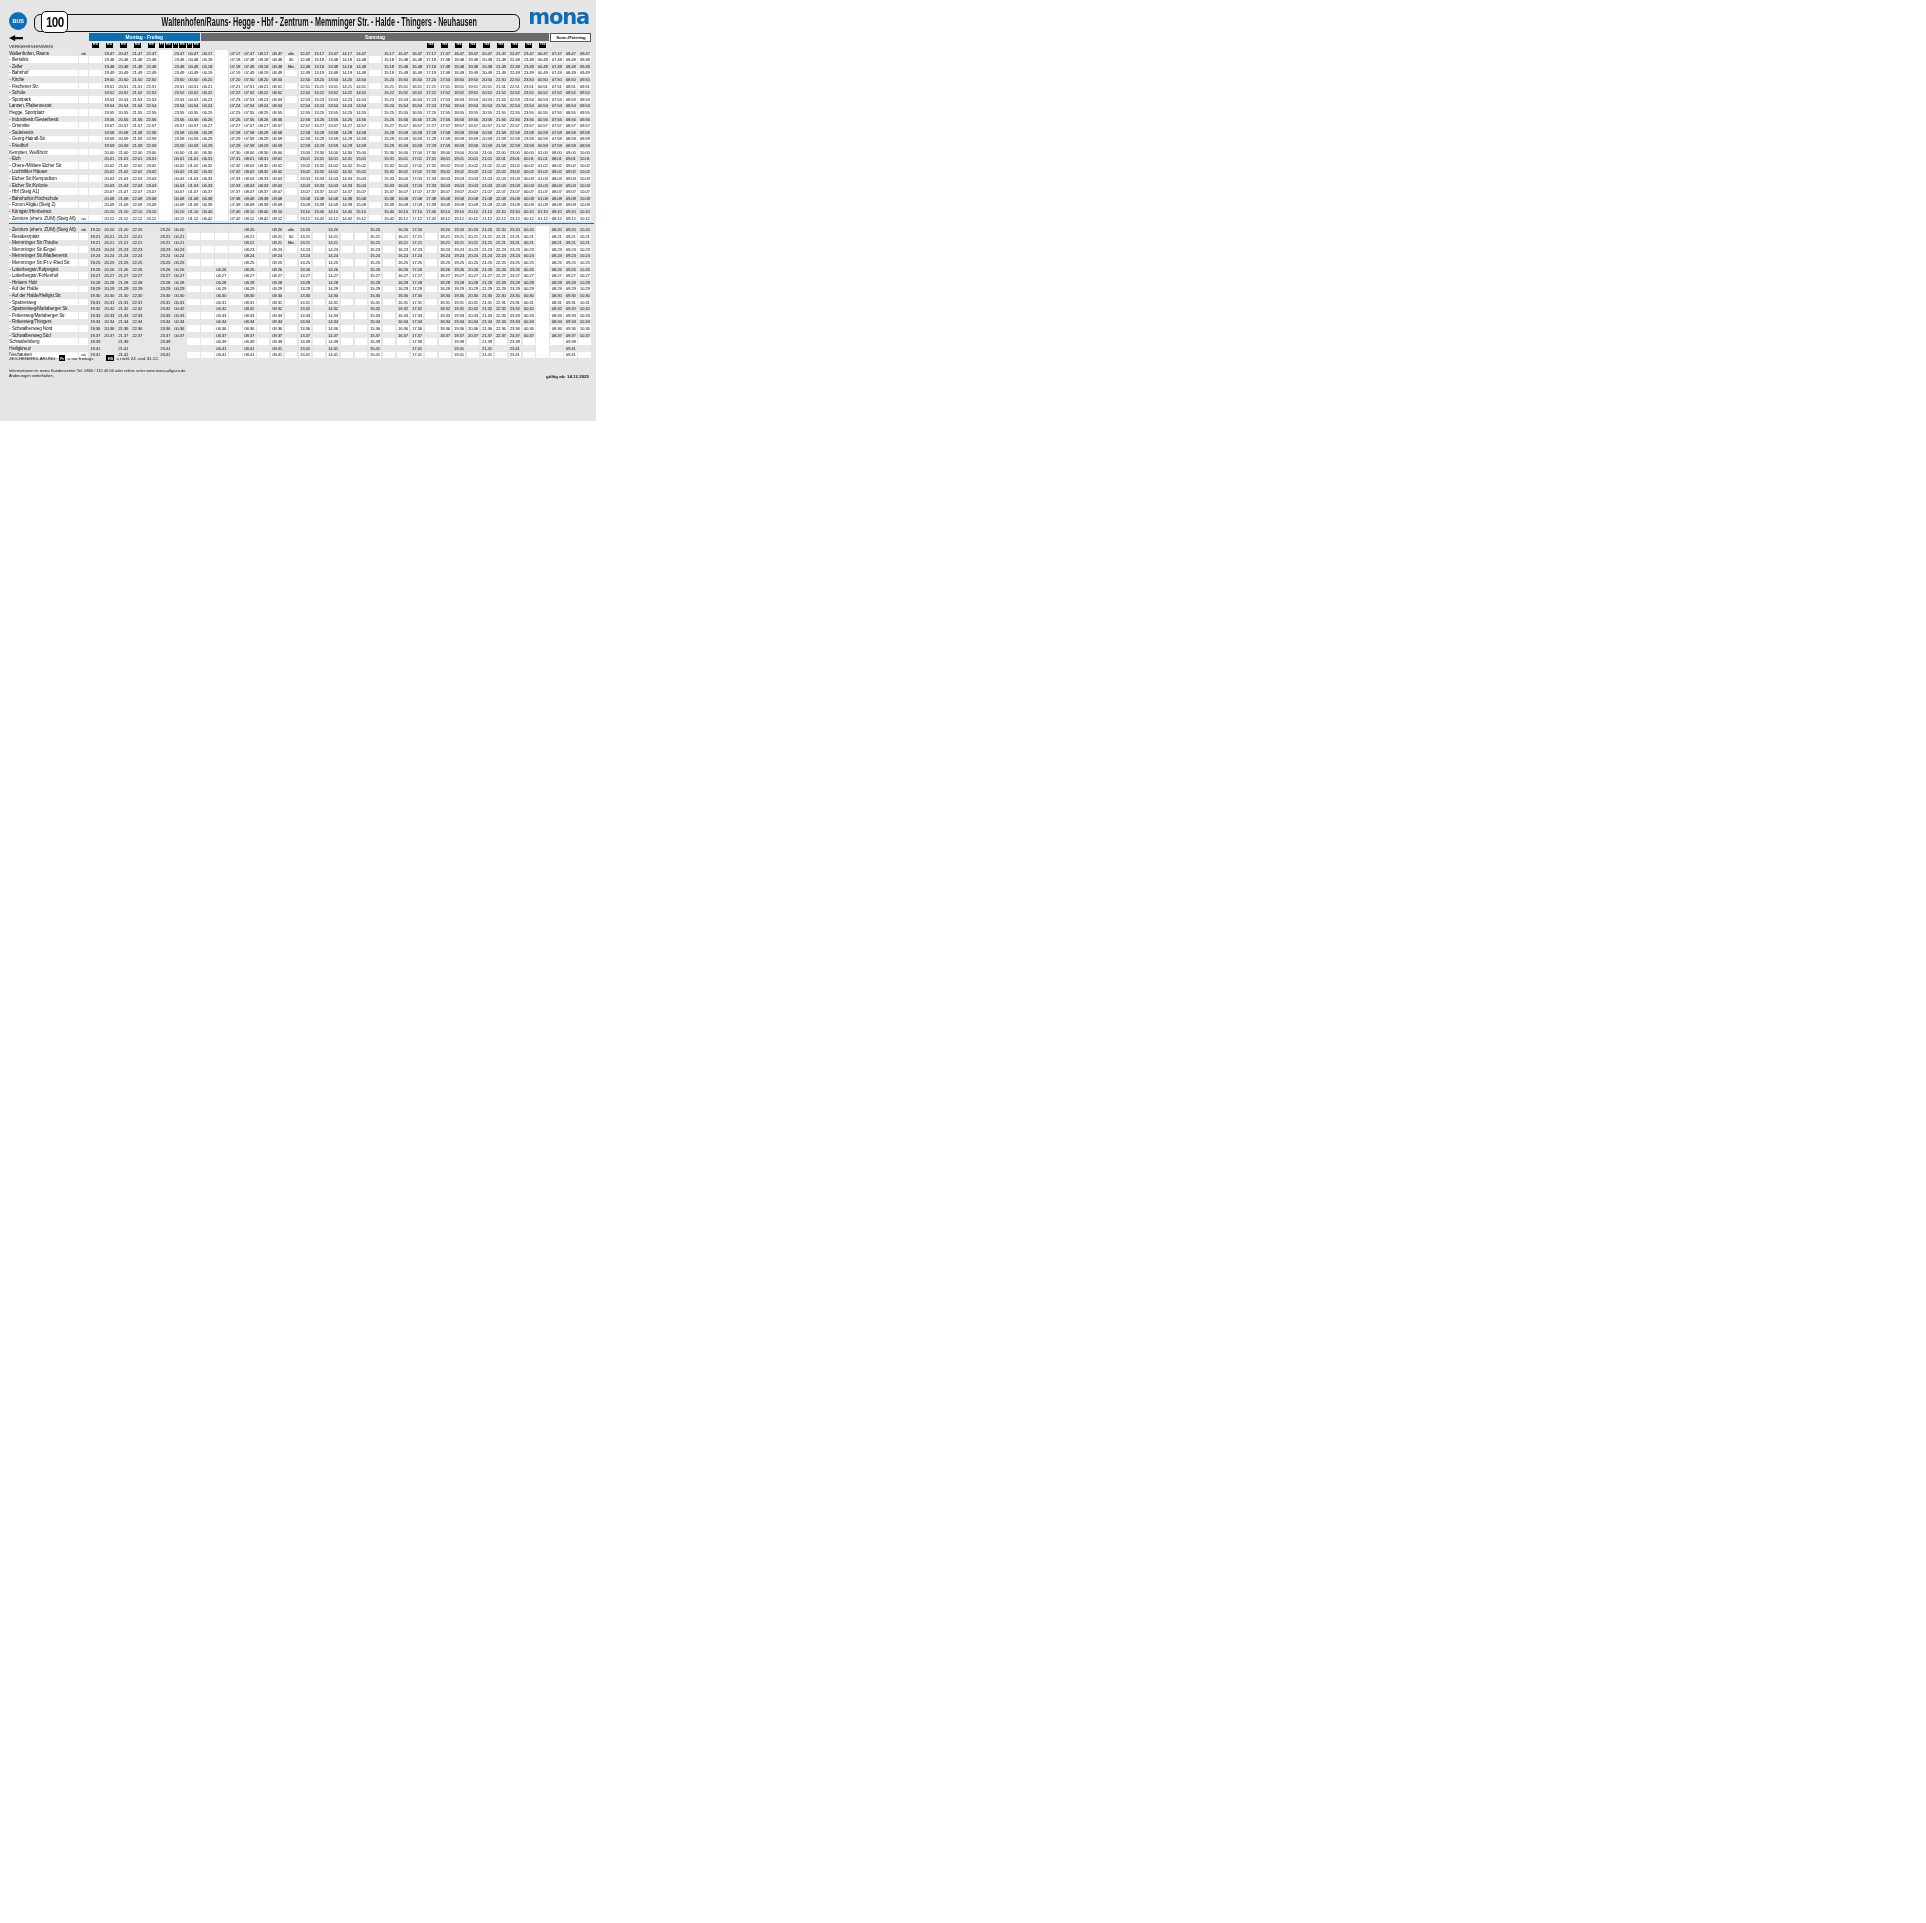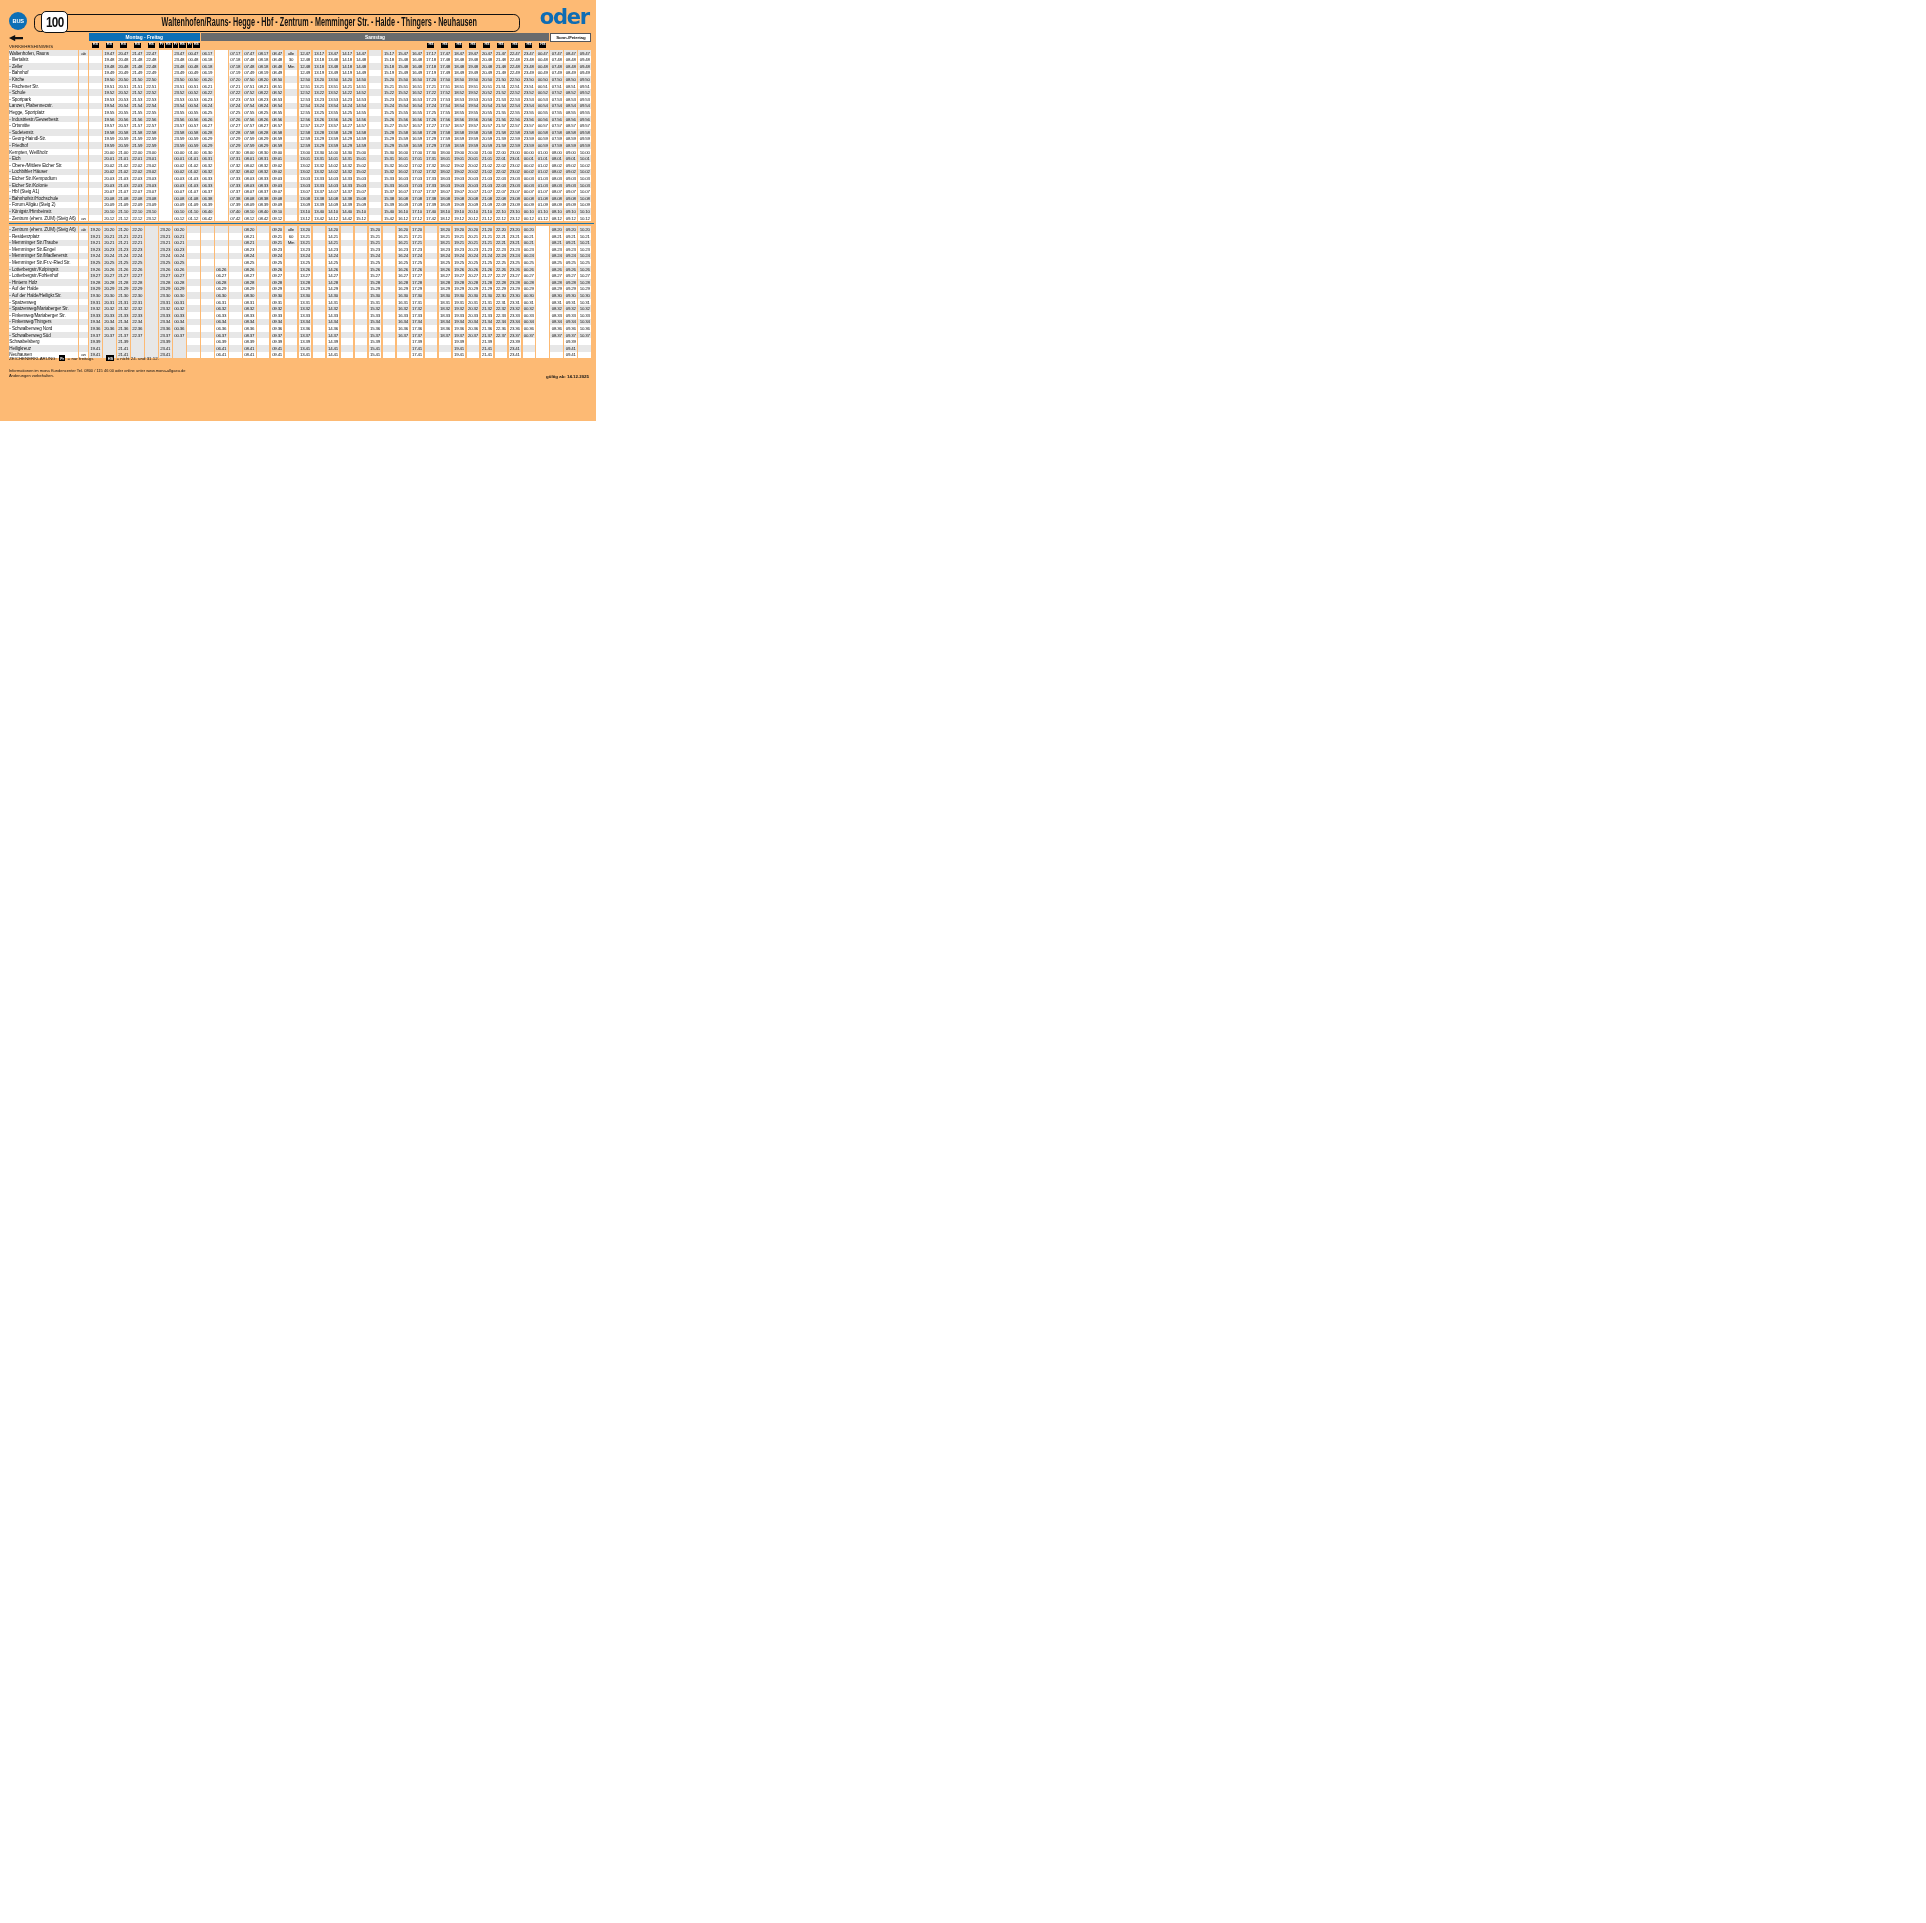--- a/index.html
+++ b/index.html
@@ -1,16 +1,16 @@
 <!DOCTYPE html>
 <html style="font-size:6.2px"><head>
 <meta charset="utf-8">
 <style>
   html,body{margin:0;padding:0;background:#fff;}
-  .sheet{position:relative;width:596px;height:421px;background:#fdba74;
+  .sheet{position:relative;width:596px;height:421px;background:#e5e5e5;
          font-family:"Liberation Sans",sans-serif;color:#111;overflow:hidden;}
   
   .hdr-frame{position:absolute;left:34px;top:14px;width:484px;height:16px;
              border:1.2px solid #111;border-radius:6.2px;}
   .bus-circle{position:absolute;left:9.2px;top:11.6px;width:18px;height:18px;border-radius:50%;
               background:#0c6fb6;color:#fff;font-weight:bold;font-size:5.6px;
               display:flex;align-items:center;justify-content:center;letter-spacing:-0.2px;}
   .line-box{position:absolute;left:41px;top:11.2px;width:25.4px;height:20px;background:#fff;
             border:1.2px solid #111;border-radius:5px;display:flex;align-items:center;justify-content:center;}
   .line-box span{font-size:14.3px;font-weight:bold;letter-spacing:-0.8px;transform:scaleX(.82);}
@@ -60,21 +60,21 @@
   </div>
 
   <div class="hdr-frame"></div>
 
   <div class="line-box">
     <span>100</span>
   </div>
 
   <div class="title">Waltenhofen/Rauns- Hegge - Hbf - Zentrum - Memminger Str. - Halde - Thingers - Neuhausen</div>
 
-  <div class="mona">oder</div>
+  <div class="mona">mona</div>
 
   <div class="back-arrow">
     <svg width="14.3" height="6.2" viewBox="0 0 37 16">
         <path d="M16,0 L16,5 L37,5 L37,11 L16,11 L16,16 L0,8 Z" fill="#111"></path>
       </svg>
   </div>
 
   <div class="vhinweis">VERKEHRSHINWEIS</div>
 
   <div class="twrap">

